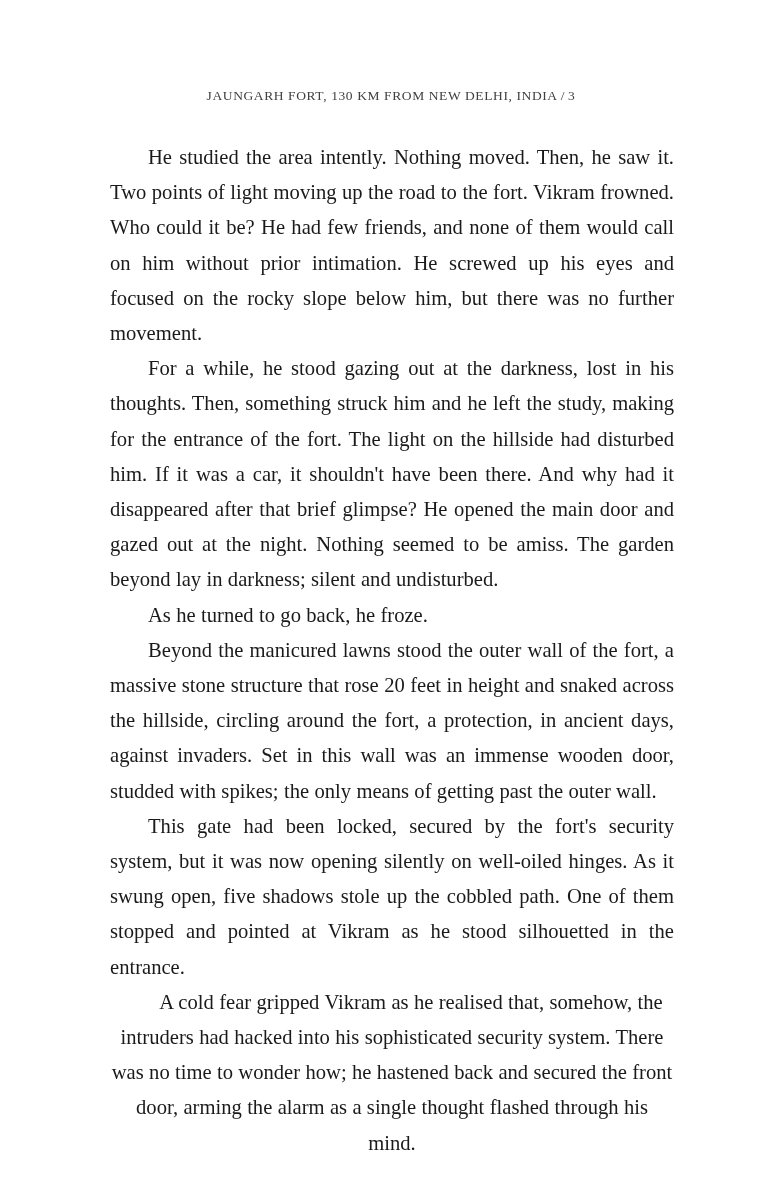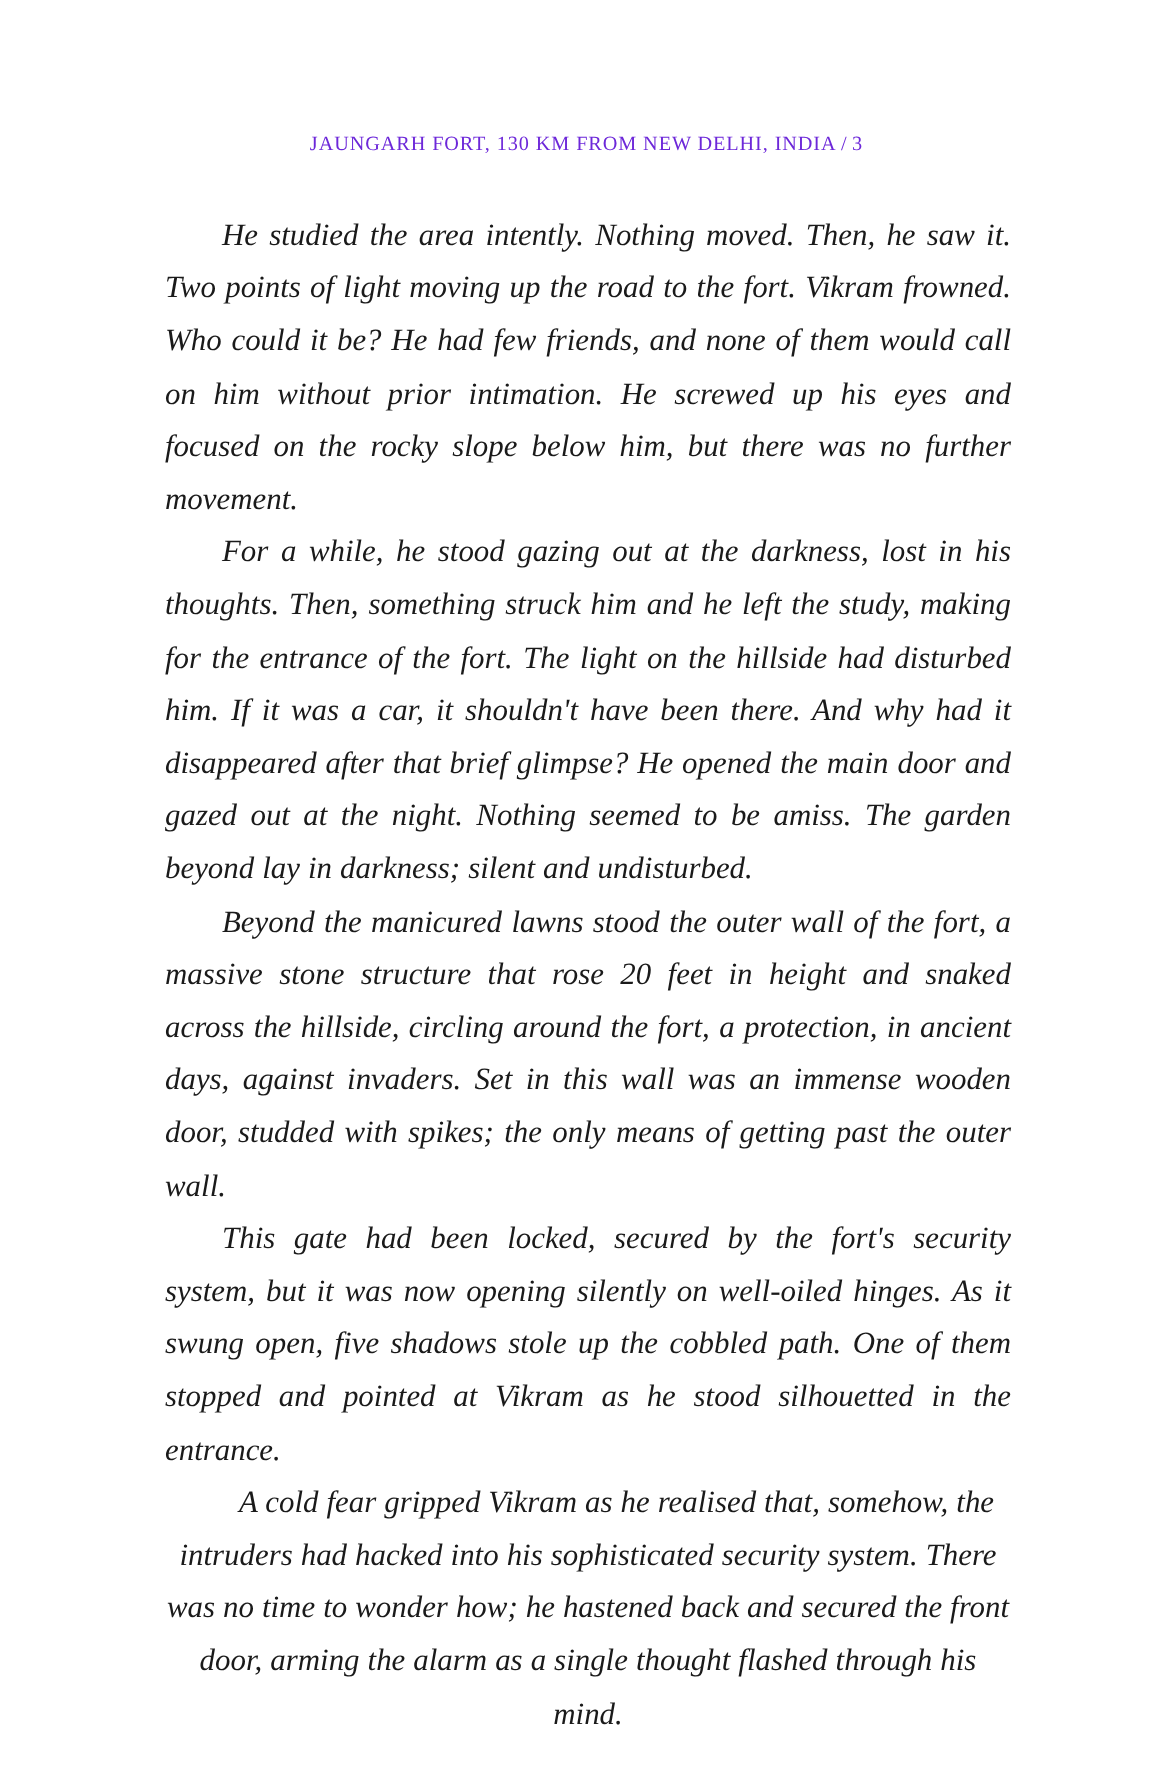--- a/index.html
+++ b/index.html
@@ -24,57 +24,57 @@
   }
   .running-head {
     position: absolute;
     top: 88px;
     left: 0;
     width: 782px;
     text-align: center;
     font-size: 13.5px;
     letter-spacing: 0.6px;
     font-variant: small-caps;
-    color: #6d28d9;
+    color: #404040;
     white-space: nowrap;
   }
   .running-head .folio-sep {
     margin: 0 3px;
   }
   .body-col {
     position: absolute;
     top: 140px;
     left: 110px;
     width: 564px;
   }
   p.para {
     margin: 0;
     font-size: 20.6px;
     line-height: 35.2px;
     text-align: justify;
     text-indent: 38px;
     hyphens: none;
     -webkit-hyphens: none;
     word-spacing: 0.2px;
-    font-style: italic;
   }
   p.para:last-child {
     text-align: center;
   }
 </style>
 </head>
 <body>
 
 <div class="page">
 
   <div class="running-head">
     <span>JAUNGARH FORT, 130 KM FROM NEW DELHI, INDIA</span><span class="folio-sep">/</span><span>3</span>
   </div>
 
   <div class="body-col">
     <p class="para">He studied the area intently. Nothing moved. Then, he saw it. Two points of light moving up the road to the fort. Vikram frowned. Who could it be? He had few friends, and none of them would call on him without prior intimation. He screwed up his eyes and focused on the rocky slope below him, but there was no further movement.</p>
     <p class="para">For a while, he stood gazing out at the darkness, lost in his thoughts. Then, something struck him and he left the study, making for the entrance of the fort. The light on the hillside had disturbed him. If it was a car, it shouldn't have been there. And why had it disappeared after that brief glimpse? He opened the main door and gazed out at the night. Nothing seemed to be amiss. The garden beyond lay in darkness; silent and undisturbed.</p>
+    <p class="para">As he turned to go back, he froze.</p>
     <p class="para">Beyond the manicured lawns stood the outer wall of the fort, a massive stone structure that rose 20 feet in height and snaked across the hillside, circling around the fort, a protection, in ancient days, against invaders. Set in this wall was an immense wooden door, studded with spikes; the only means of getting past the outer wall.</p>
     <p class="para">This gate had been locked, secured by the fort's security system, but it was now opening silently on well-oiled hinges. As it swung open, five shadows stole up the cobbled path. One of them stopped and pointed at Vikram as he stood silhouetted in the entrance.</p>
     <p class="para">A cold fear gripped Vikram as he realised that, somehow, the intruders had hacked into his sophisticated security system. There was no time to wonder how; he hastened back and secured the front door, arming the alarm as a single thought flashed through his mind.</p>
   </div>
 
 </div>
 
 </body></html>

